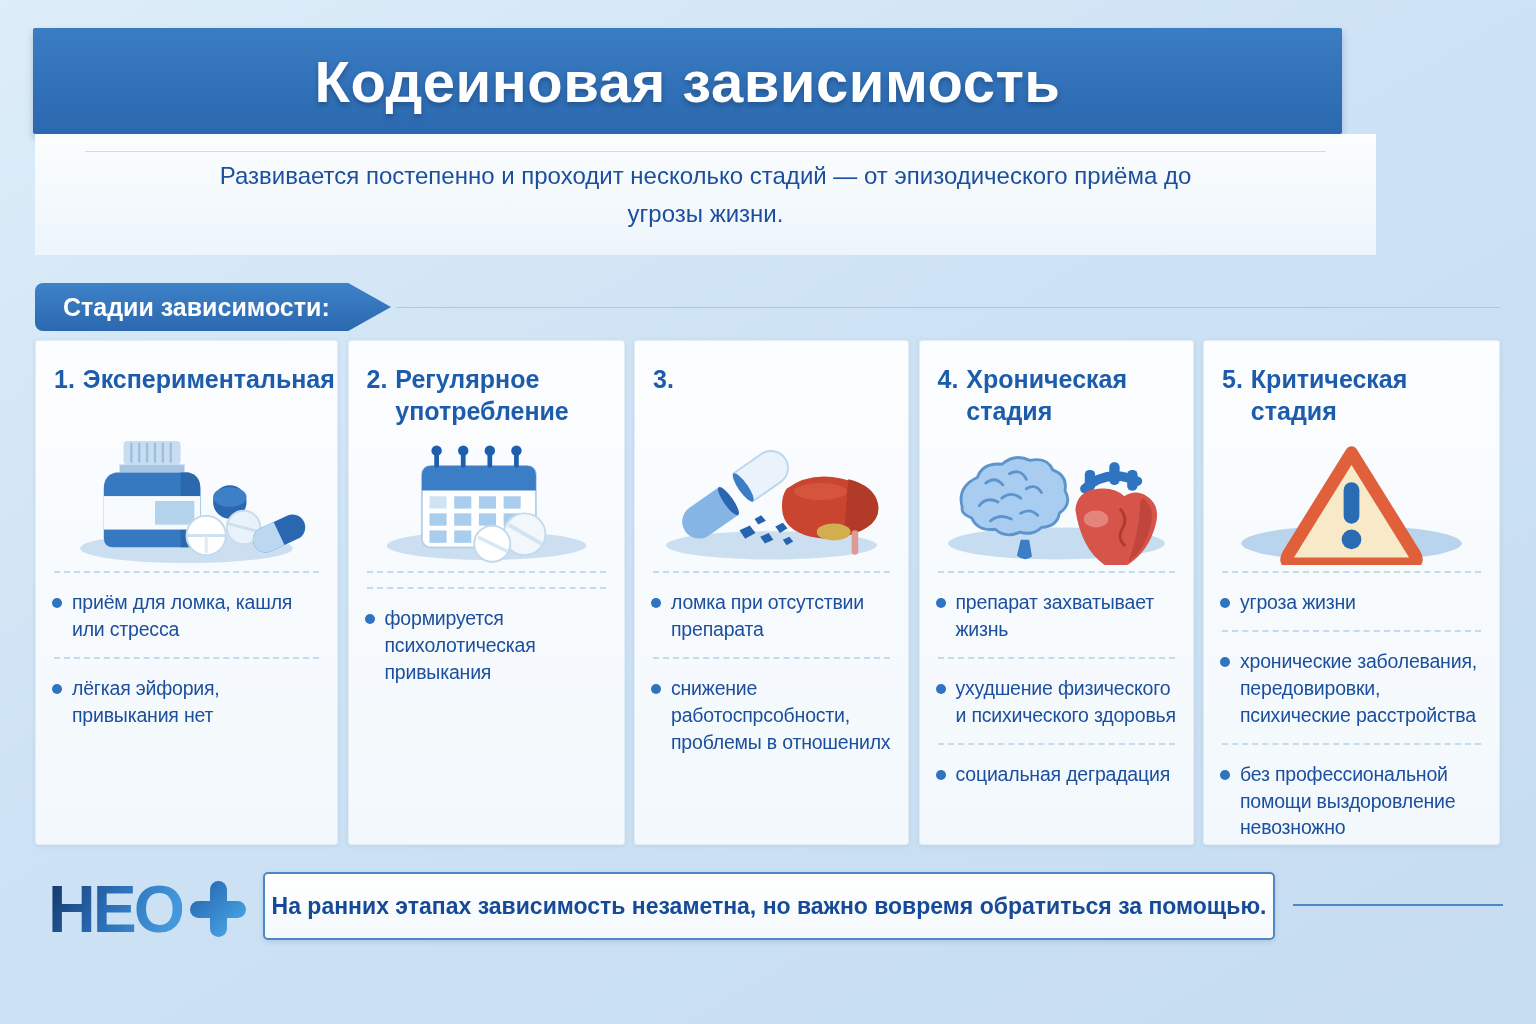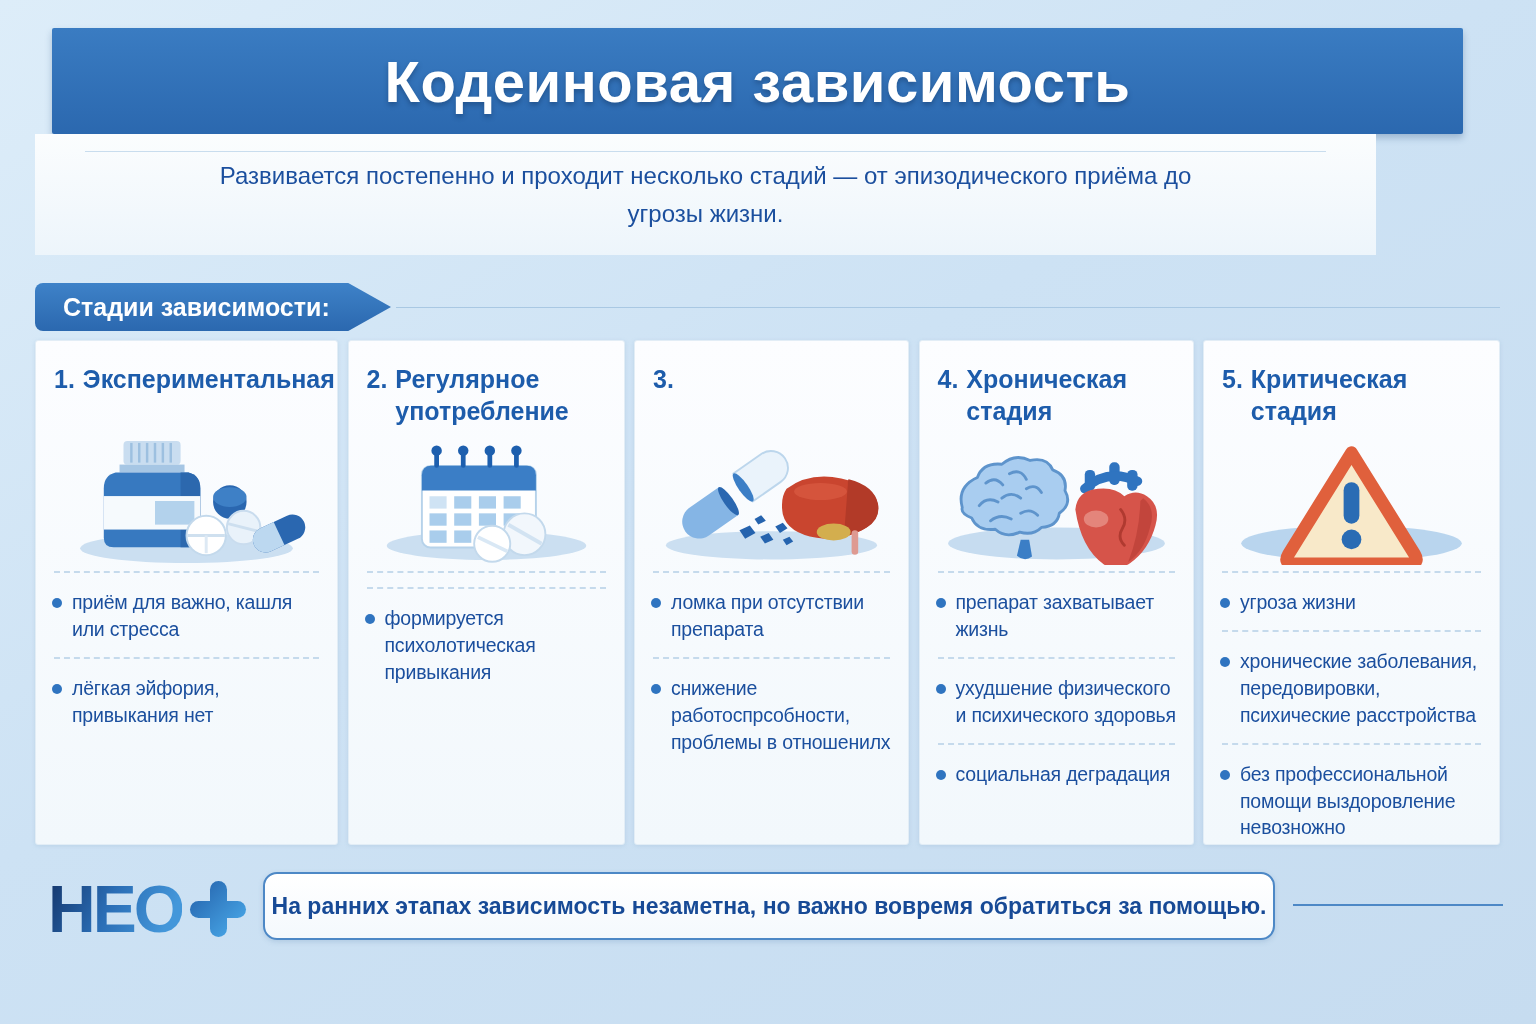--- a/index.html
+++ b/index.html
@@ -5,21 +5,21 @@
   html,body{margin:0;padding:0}
   body{
     width:1536px;height:1024px;overflow:hidden;
     font-family:"Liberation Sans",sans-serif;
     background:linear-gradient(150deg,#ddedf9 0%,#cde2f4 45%,#c6dcf0 100%);
   }
   .poster{position:relative;width:1536px;height:1024px}
 
   
   .banner{
-    position:absolute;left:52px;top:28px;width:1411px;height:106px;
+    position:absolute;left:33px;top:28px;width:1309px;height:106px;
     background:linear-gradient(180deg,#3a7cc2 0%,#2b68af 100%);
     display:flex;align-items:center;justify-content:center;
     box-shadow:0 4px 7px rgba(30,70,120,.28);border-radius:2px;
   }
   .banner h1{
     margin:0;color:#ffffff;font-size:58px;font-weight:bold;letter-spacing:.5px;
     text-shadow:0 3px 5px rgba(15,45,85,.4);
   }
 
   
@@ -81,21 +81,21 @@
   .plus-icon{position:relative;width:56px;height:56px;margin-left:8px}
   .plus-icon::before,.plus-icon::after{
     content:"";position:absolute;border-radius:9px;
     background:linear-gradient(135deg,#2a6db5,#45a1e2);
   }
   .plus-icon::before{left:20px;top:0;width:17px;height:56px}
   .plus-icon::after{left:0;top:20px;width:56px;height:17px}
   .note-box{
     position:absolute;left:263px;top:872px;width:1012px;height:68px;
     background:linear-gradient(180deg,#ffffff,#f4f9fd);
-    border:2px solid #4d88c6;border-radius:14px;
+    border:2px solid #4d88c6;border-radius:5px;
     display:flex;align-items:center;justify-content:center;
     box-shadow:0 2px 5px rgba(100,140,180,.25);box-sizing:border-box;
   }
   .note-box span{color:#174a96;font-size:23px;font-weight:600}
   .footer-line{position:absolute;left:1293px;top:904px;width:210px;height:2px;background:#4d88c6}
 </style>
 </head>
 <body>
 
 <div class="poster">
@@ -146,21 +146,21 @@
             <g transform="rotate(-25 224 98)">
               <rect x="196" y="85" width="56" height="26" rx="13" fill="#2a67b0"></rect>
               <path d="M224,85 h-15 a13,13 0 0 0 0,26 h15 z" fill="#bcd8f0"></path>
             </g>
           </svg>
         </div>
     <div class="dash-divider"></div>
     <div class="bullets">
           <div class="bullet">
             <span class="dot"></span>
-            <span class="btxt">приём для важно, кашля или стресса</span>
+            <span class="btxt">приём для ломка, кашля или стресса</span>
           </div>
           <div class="dash-divider"></div>
           <div class="bullet">
             <span class="dot"></span>
             <span class="btxt">лёгкая эйфория, привыкания нет</span>
           </div>
         </div>
   </div>
 
   <div class="card">

